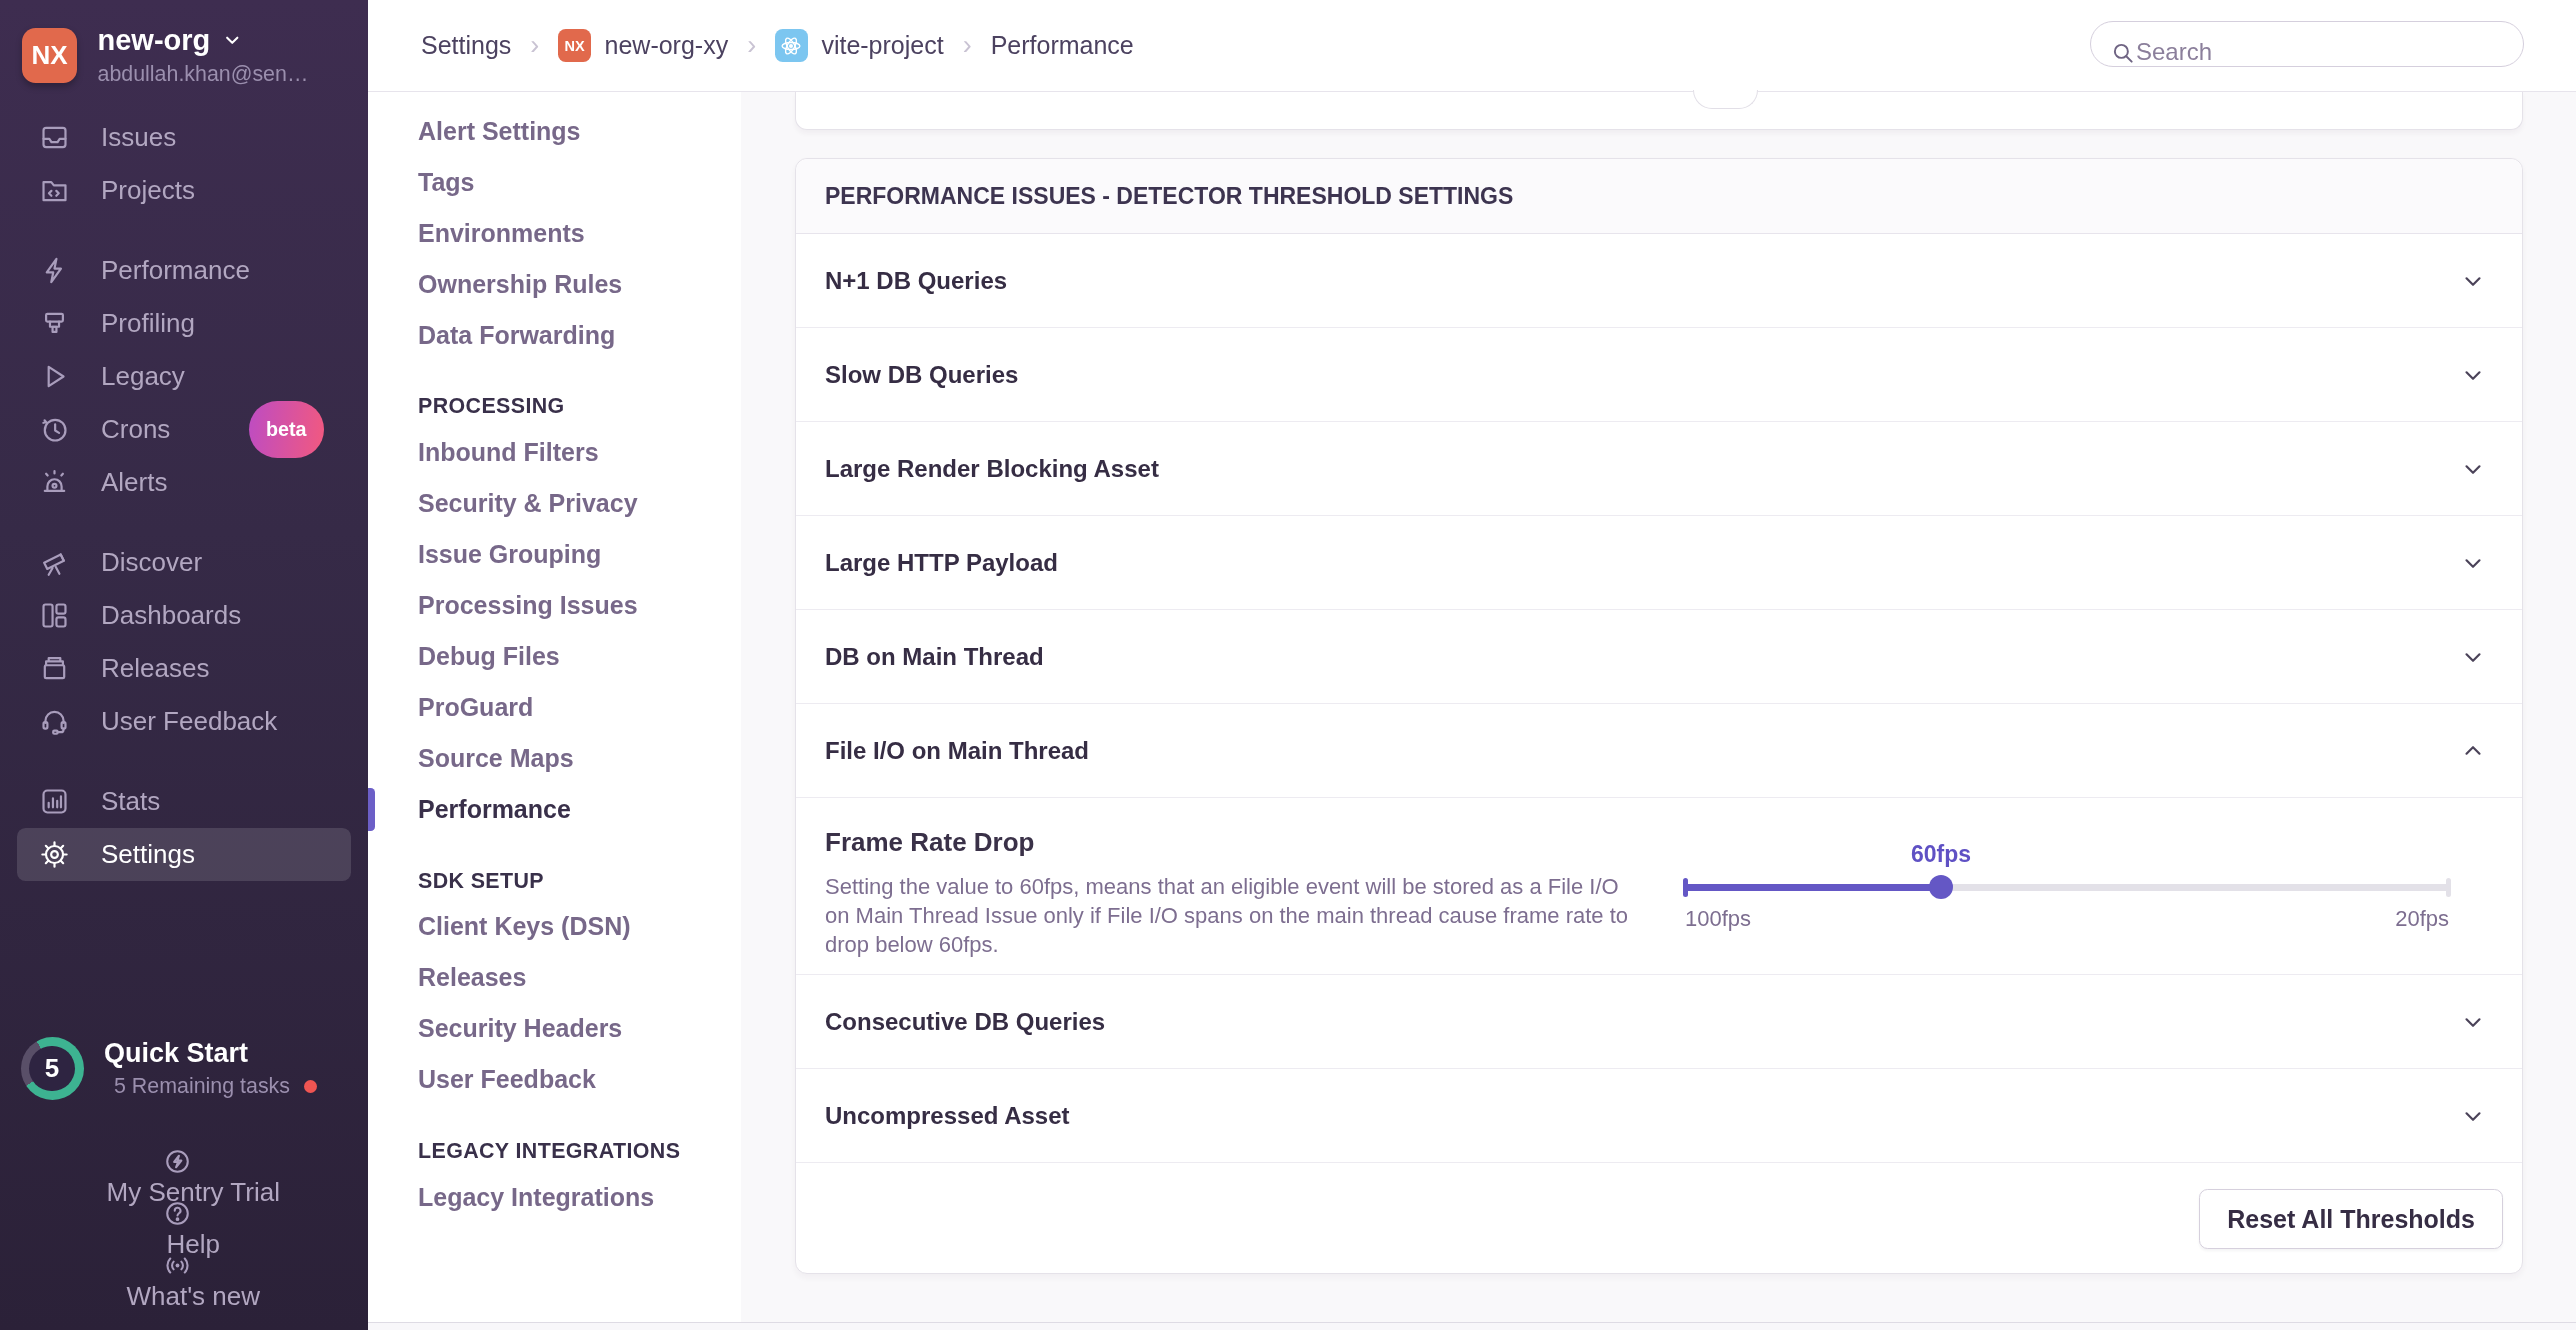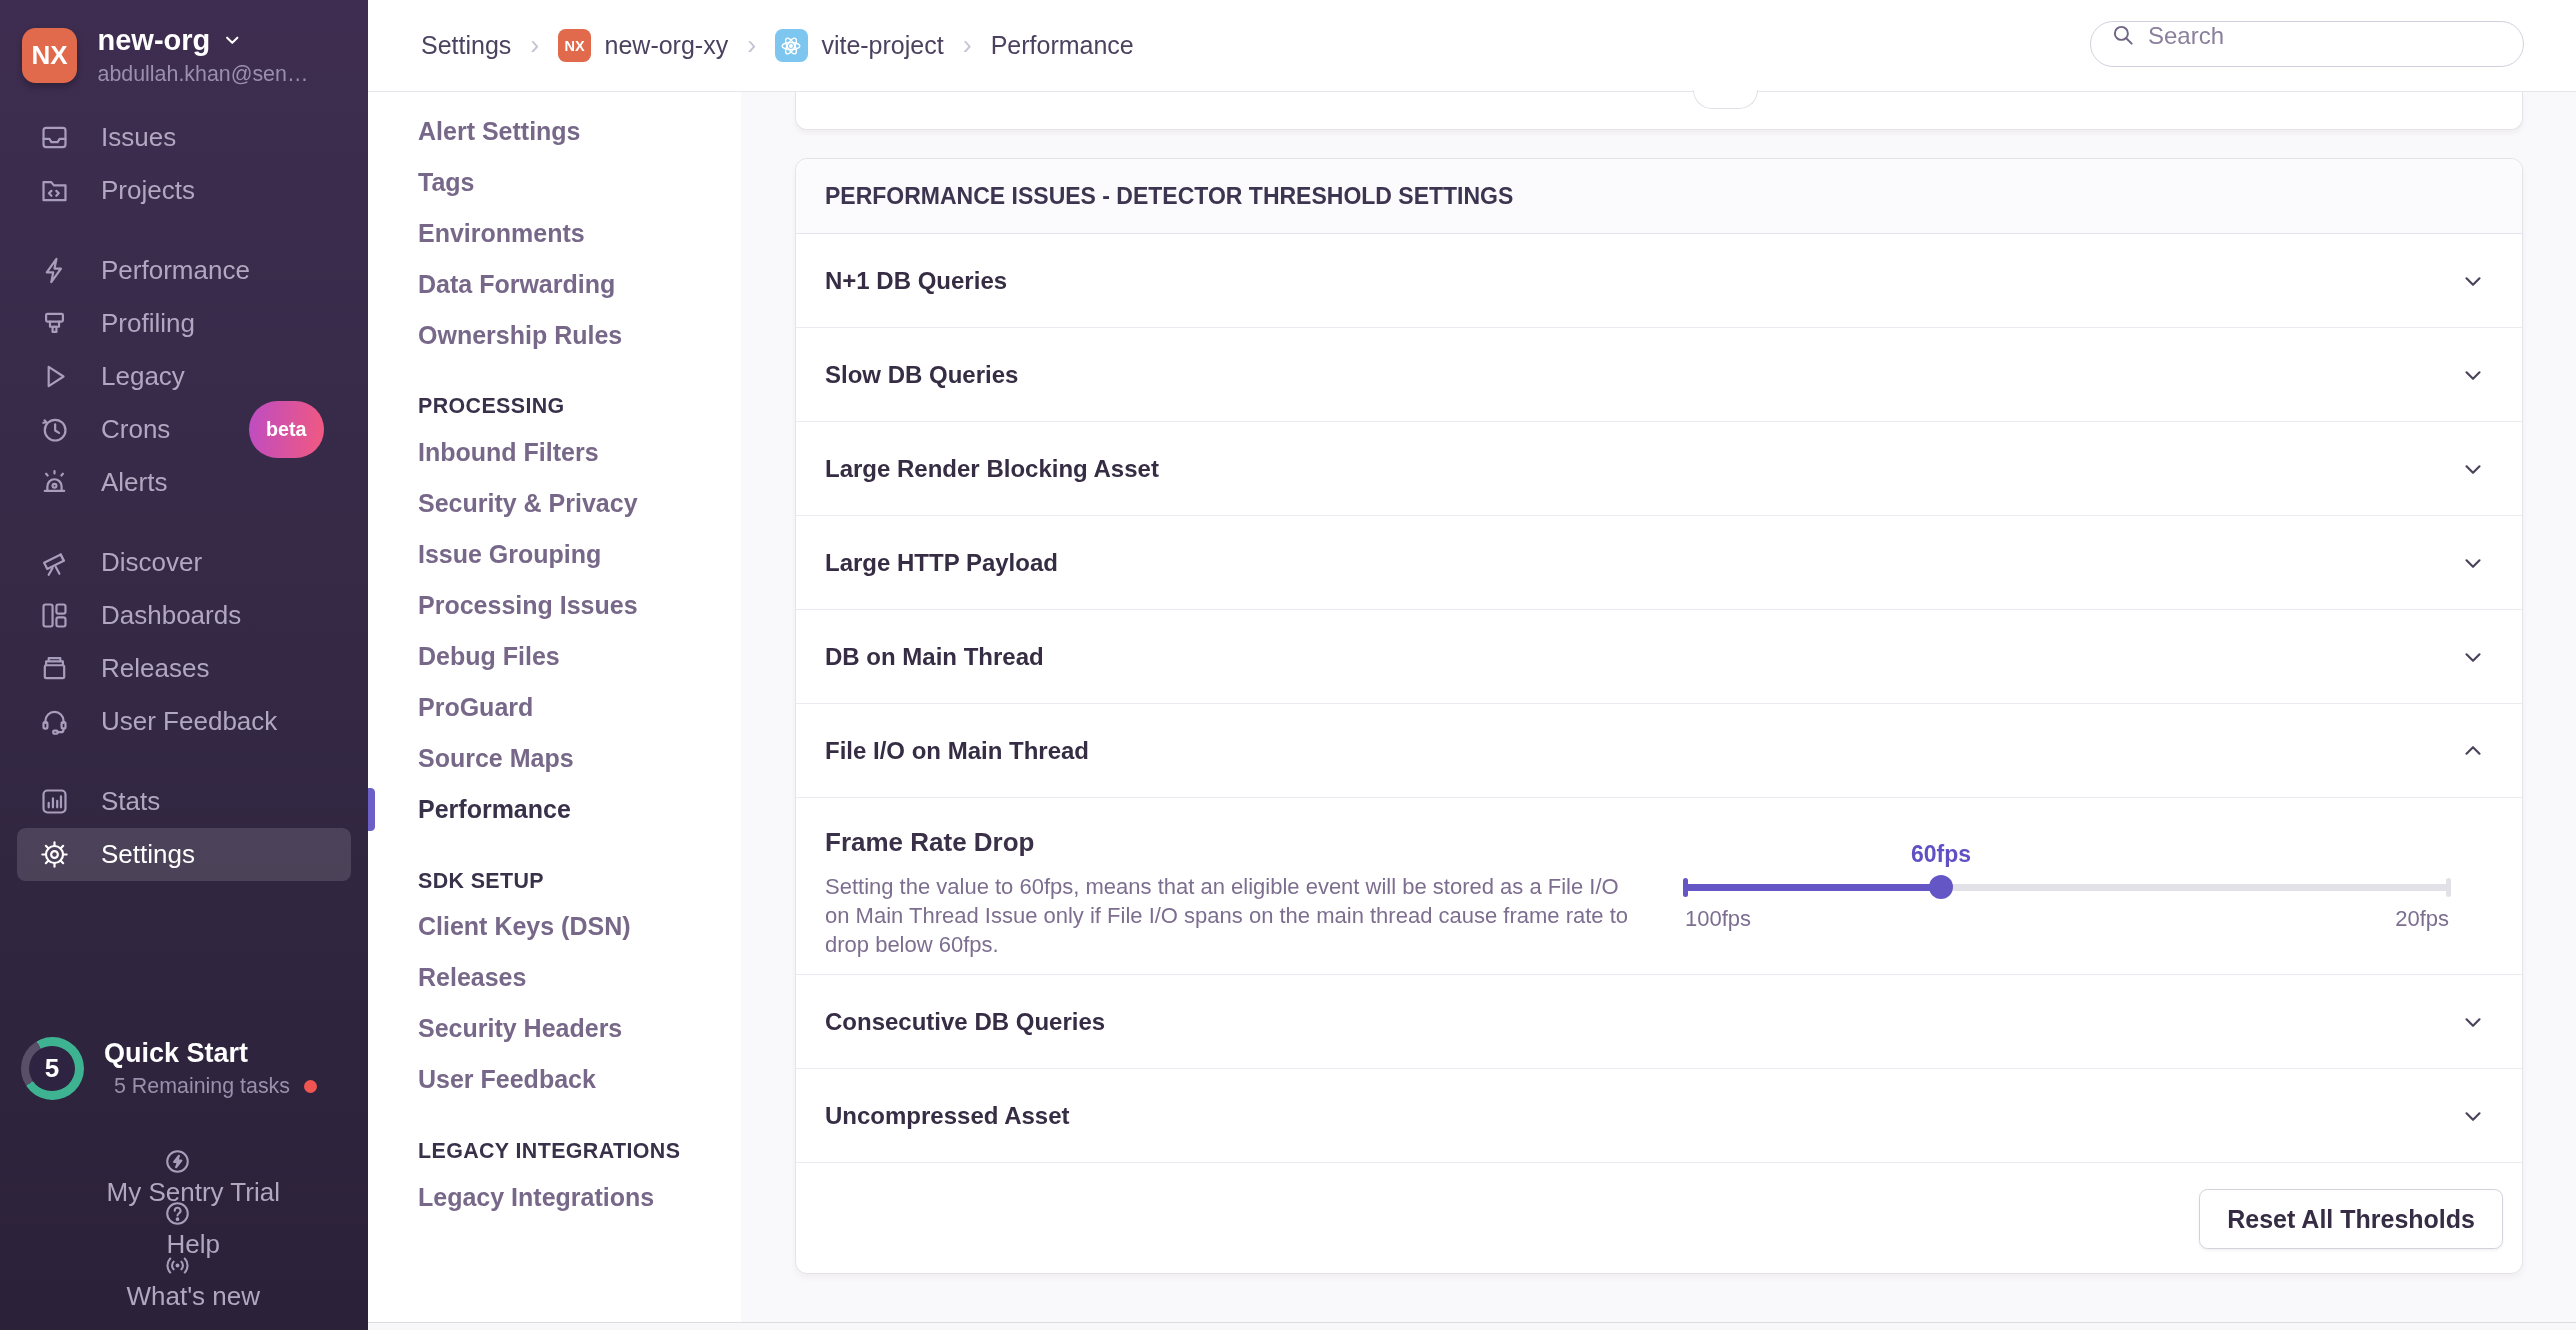--- a/index.html
+++ b/index.html
@@ -90,21 +90,21 @@
   .crumb-with-icon { display:flex; align-items:center; gap:13.7px; cursor:pointer; }
   .crumb-badge {
     width:32.5px; height:32.5px; border-radius:7.7px; display:flex; align-items:center; justify-content:center;
     color:#fff; font-size:14.5px; font-weight:700; flex:none;
   }
   .crumb-badge.nx { background:#e1694c; }
   .crumb-badge.react { background:#7cc6f0; }
   .searchbox {
     position:absolute; right:52px; top:20.5px; width:434px; height:46px;
     border:1.7px solid #d5cfdd; border-radius:23px; background:#fff;
-    display:flex; align-items:flex-start; padding:0 19px; gap:12px; color:#6f6483;
+    display:flex; align-items:flex-end; padding:0 19px; color:#6f6483;
   }
   .searchbox input {
     border:none; outline:none; background:transparent; width:100%;
     font-size:24px; color:#4c4260; font-family:inherit;
   }
   .searchbox input::placeholder { color:#8b7f9b; }
 
   
   .content { position:absolute; left:741px; right:0; top:92px; bottom:0; background:#f9f8fa; }
 
@@ -398,22 +398,22 @@
         </svg>
       </span>
     <input type="text" placeholder="Search" style="">
   </div>
 </header>
 
 <nav class="settings-nav">
   <div class="snav-item">Alert Settings</div>
   <div class="snav-item">Tags</div>
   <div class="snav-item">Environments</div>
+  <div class="snav-item">Ownership Rules</div>
   <div class="snav-item">Data Forwarding</div>
-  <div class="snav-item">Ownership Rules</div>
 
   <div class="snav-header">PROCESSING</div>
   <div class="snav-item">Inbound Filters</div>
   <div class="snav-item">Security &amp; Privacy</div>
   <div class="snav-item">Issue Grouping</div>
   <div class="snav-item">Processing Issues</div>
   <div class="snav-item">Debug Files</div>
   <div class="snav-item">ProGuard</div>
   <div class="snav-item">Source Maps</div>
   <div class="snav-item active">Performance</div>

